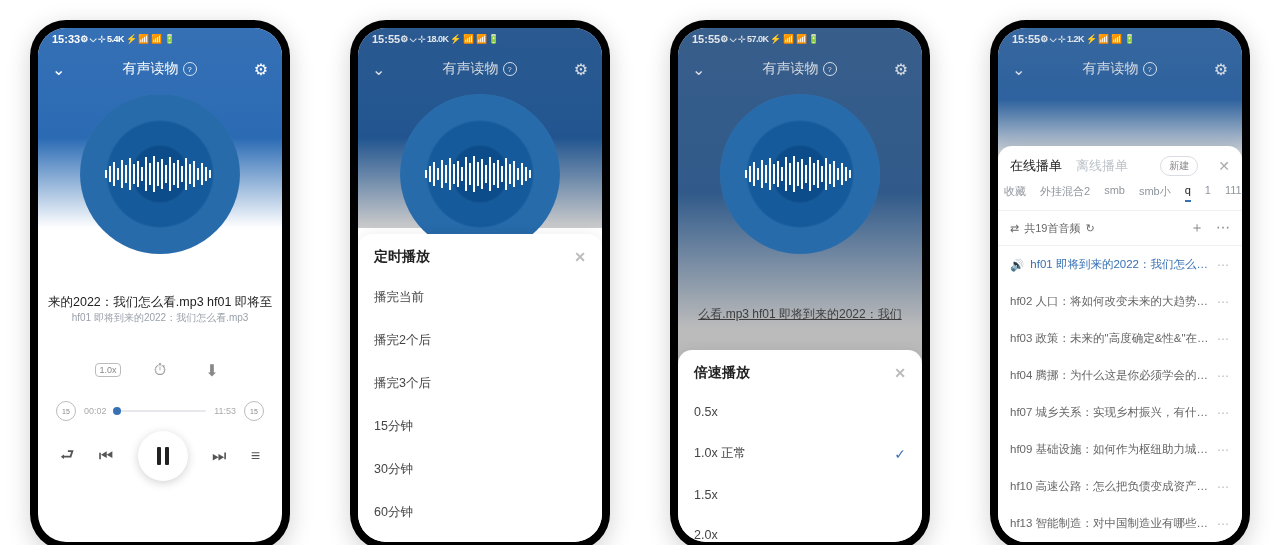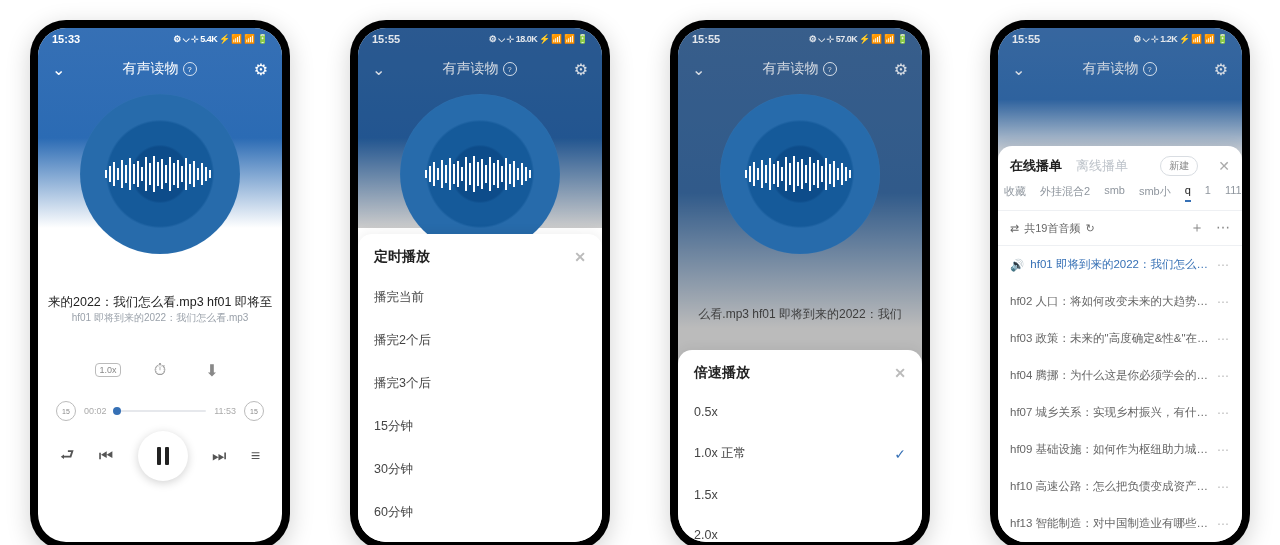--- a/index.html
+++ b/index.html
@@ -27,21 +27,20 @@
     border-radius: 28px;
     background: #fff;
     overflow: hidden;
     position: relative;
   }
   
   .status-bar {
     height: 22px;
     display: flex;
     align-items: center;
-    justify-content: space-between;
     padding: 0 14px;
     font-size: 11px;
     font-weight: 600;
     color: #fff;
     position: relative;
     z-index: 5;
   }
   .status-icons {
     display: flex;
     gap: 3px;
@@ -176,27 +175,27 @@
   .sheet-close{color:#bbb;font-size:14px;}
   .sheet-item{
     padding:13px 16px;font-size:12.5px;color:#444;
     display:flex;align-items:center;justify-content:space-between;
   }
   .dim-overlay{
     position:absolute;inset:0;background:rgba(60,60,60,0.35);z-index:8;
   }
   .meta-strip{
     position:absolute;left:0;right:0;top:274px;color:#333;font-size:12px;
-    padding:4px 10px;white-space:nowrap;overflow:hidden;text-align:center;
+    padding:4px 10px;white-space:nowrap;overflow:hidden;text-align:center;text-decoration:underline;
   }
   
   .pl-tabs{
     display:flex;align-items:center;padding:10px 12px 8px;font-size:13px;gap:14px;
   }
-  .pl-tabs .active{color:#222;font-weight:700}
+  .pl-tabs .active{color:#222;font-weight:400}
   .pl-tabs .inactive{color:#bcc2c9}
   .pl-tabs .spacer{flex:1}
   .pl-newbtn{
     border:1px solid #d9dde2;border-radius:12px;font-size:10px;padding:2px 8px;color:#888;
   }
   .pl-x{color:#aaa;font-size:14px;margin-left:6px}
   .pl-subtabs{
     display:flex;gap:14px;padding:0 6px 8px;font-size:11px;color:#8f969e;
     white-space:nowrap;overflow:hidden;
   }

